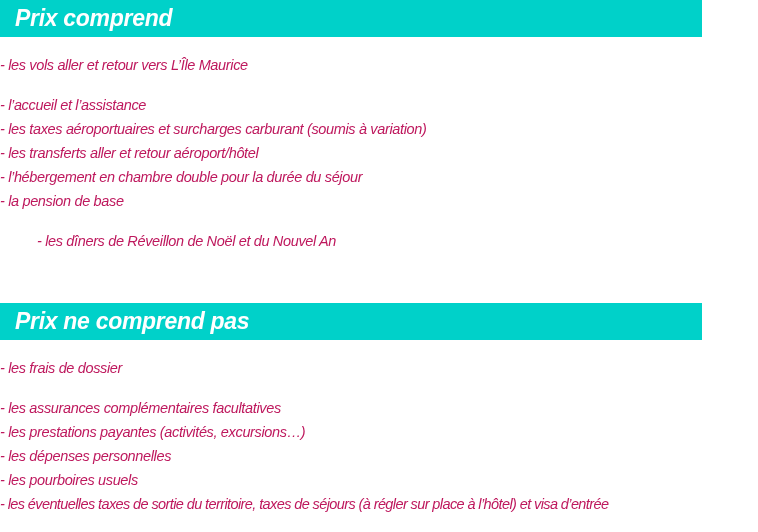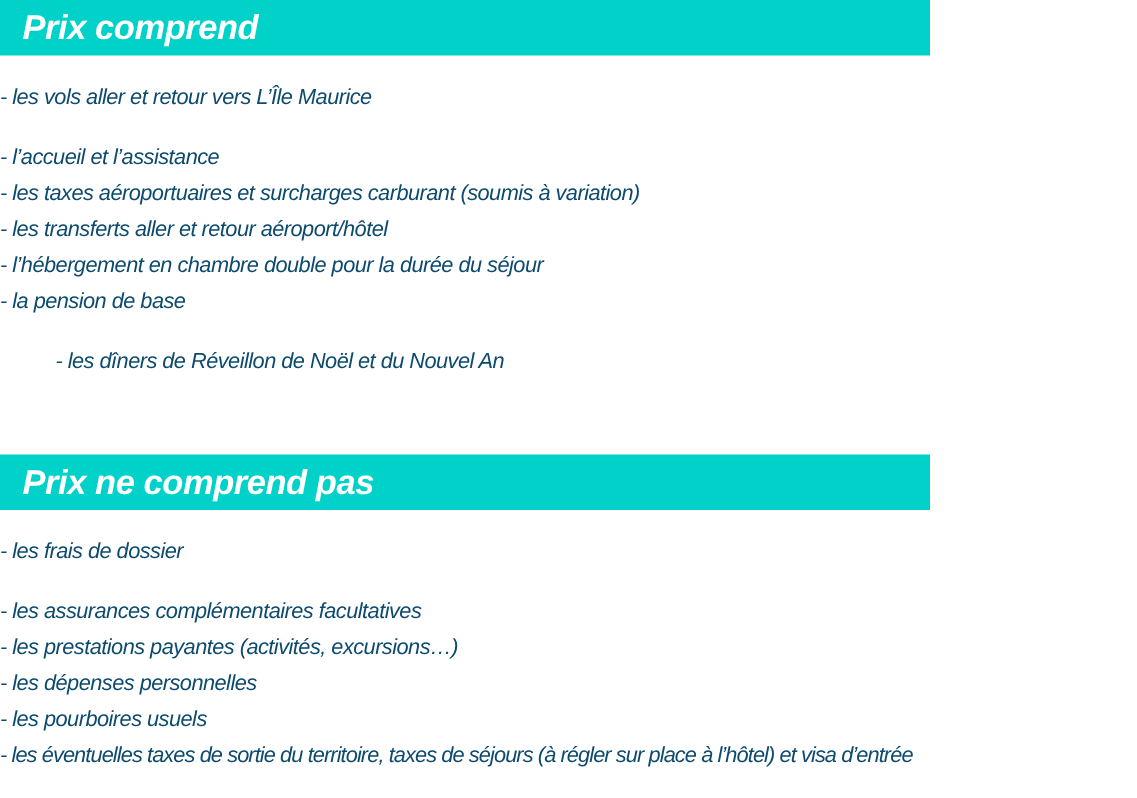--- a/index.html
+++ b/index.html
@@ -10,21 +10,21 @@
       height: 532px;
       overflow: hidden;
     }
     body {
       font-family: "Liberation Sans", "DejaVu Sans", sans-serif;
       position: relative;
     }
     .section-header {
       position: absolute;
       left: 0;
-      width: 620px;
+      width: 702px;
       height: 37px;
       background: #00d1c9;
       box-sizing: border-box;
     }
     .section-header h2 {
       margin: 0;
       position: absolute;
       left: 15px;
       top: 4px;
       font-family: "Liberation Sans", "DejaVu Sans", sans-serif;
@@ -35,21 +35,21 @@
       color: #ffffff;
       letter-spacing: -0.3px;
     }
     .item {
       position: absolute;
       left: 0;
       margin: 0;
       font-style: italic;
       font-size: 14.5px;
       line-height: 18px;
-      color: #0c4a6e;
+      color: #be185d;
       white-space: nowrap;
       letter-spacing: -0.35px;
     }
   </style>
 </head>
 <body>
 
 <div class="section-header" style="top:0;">
   <h2>Prix comprend</h2>
 </div>

